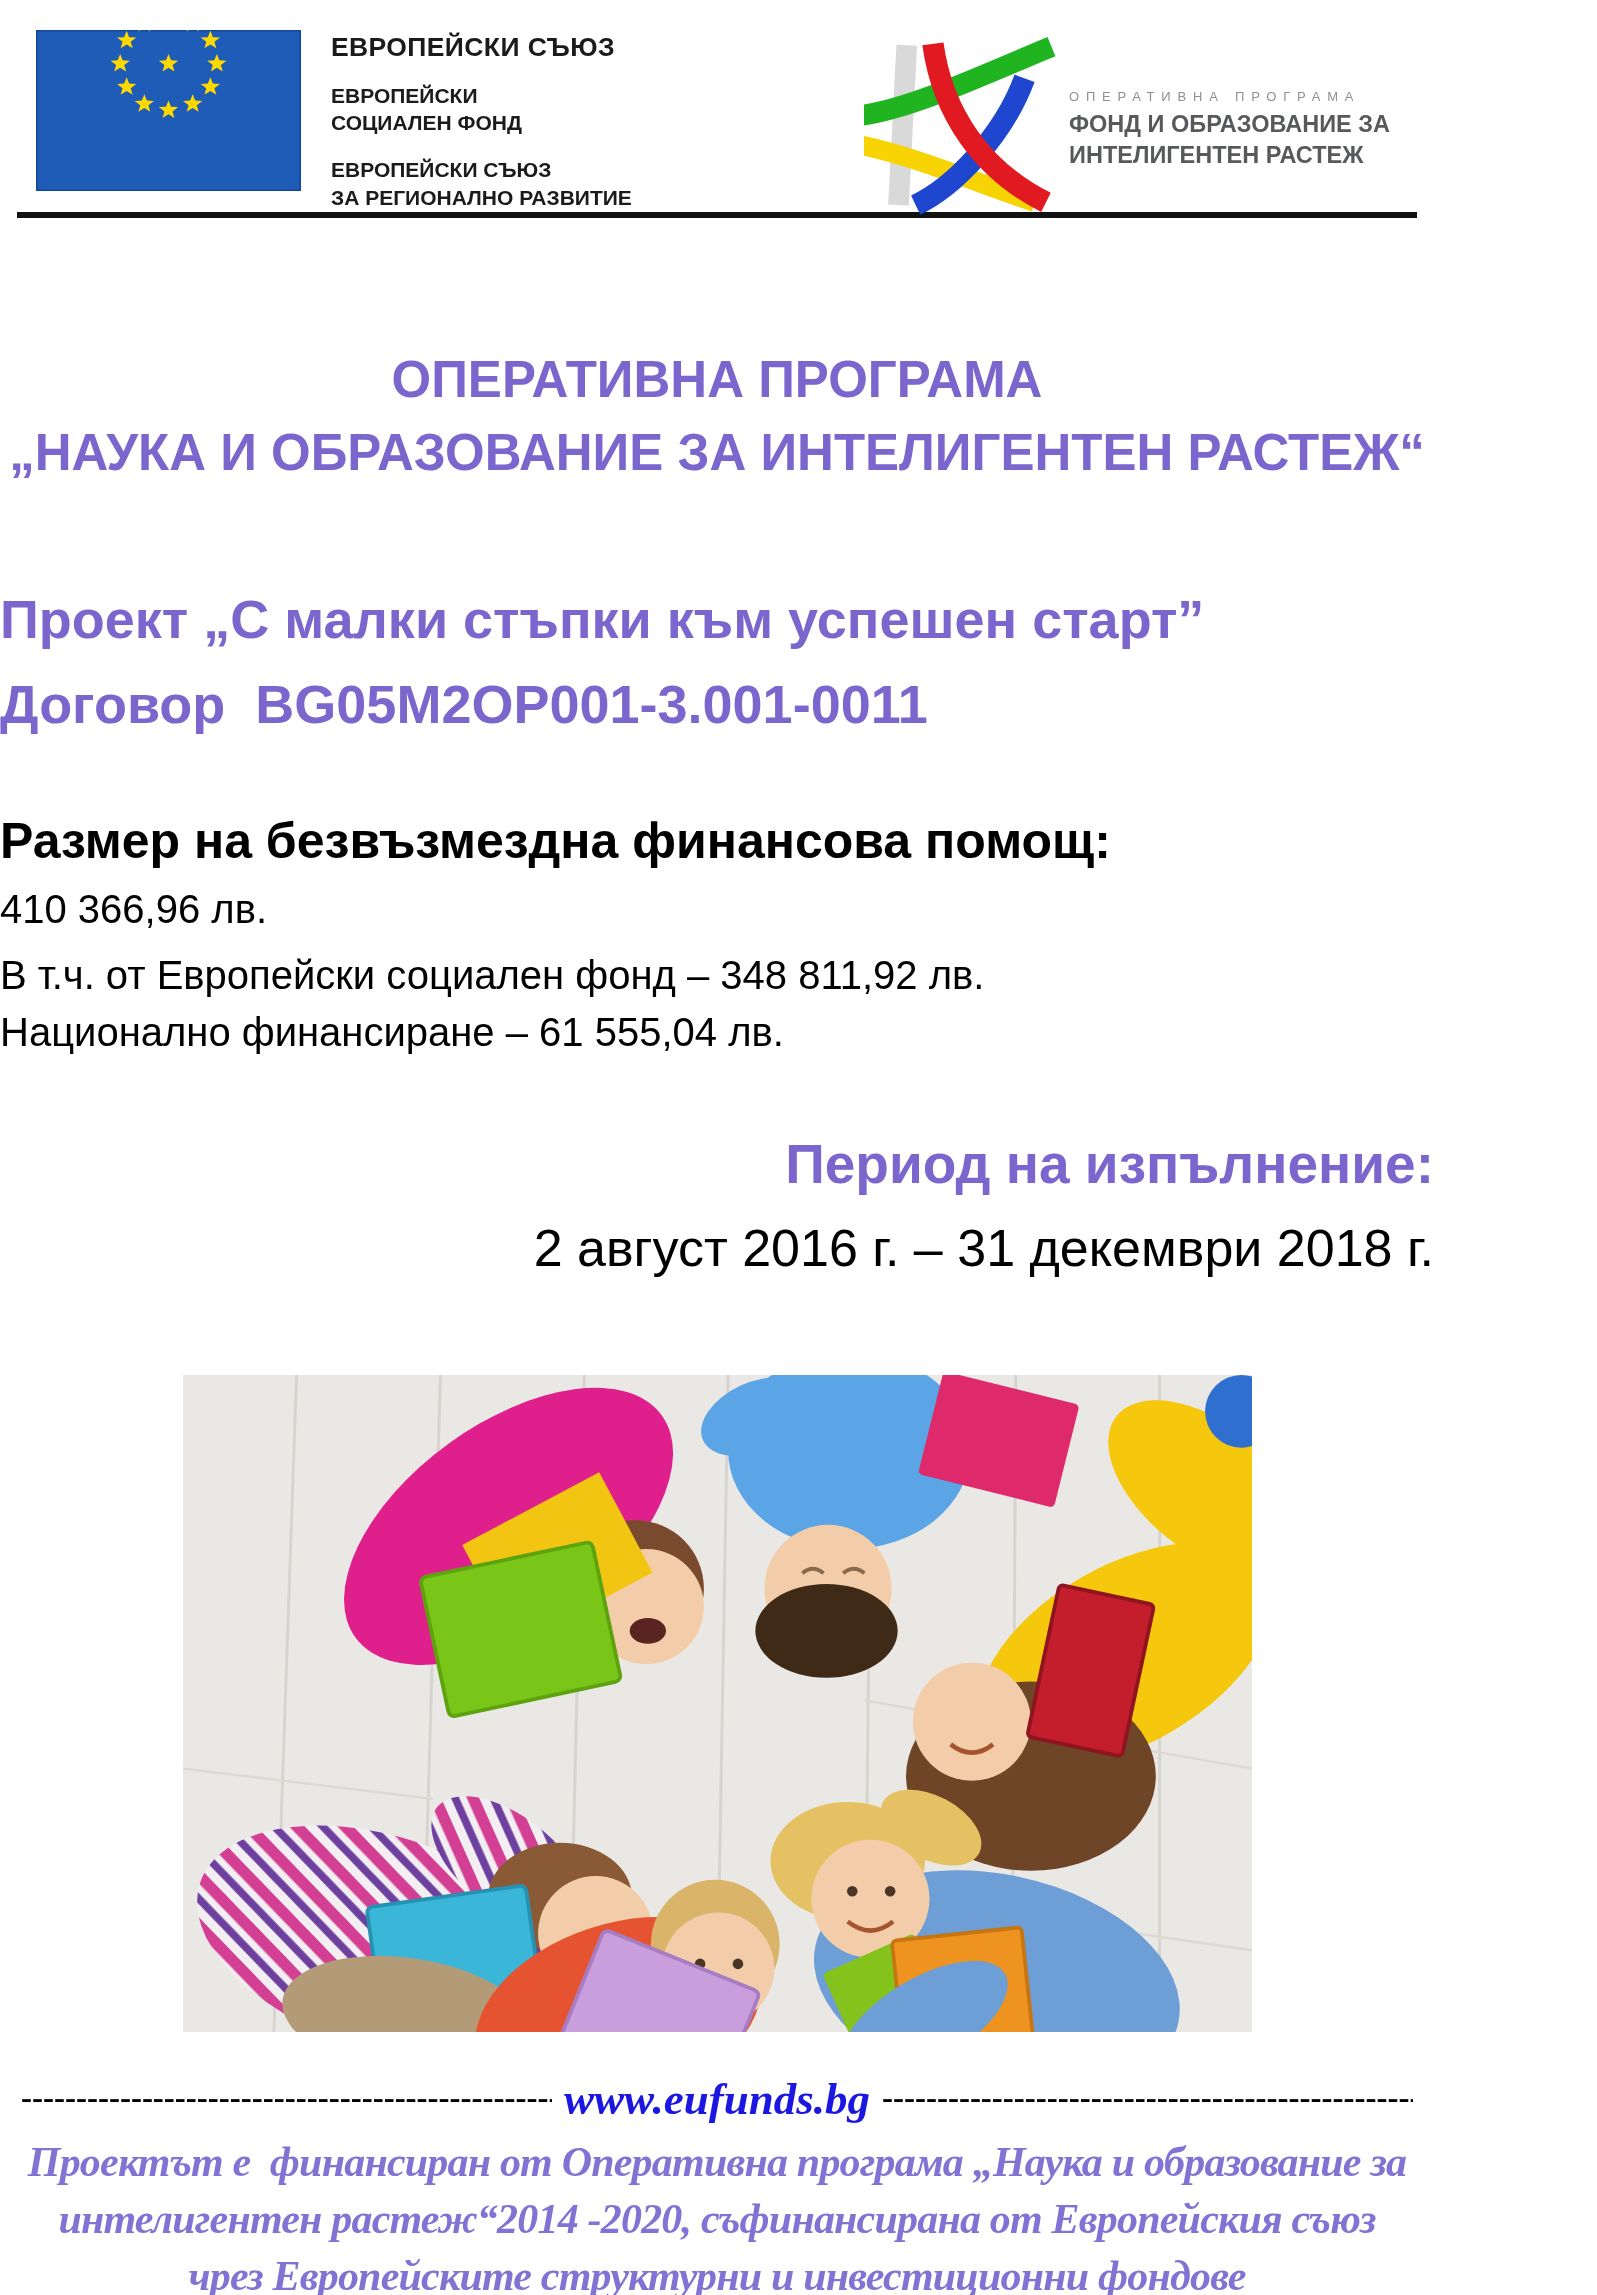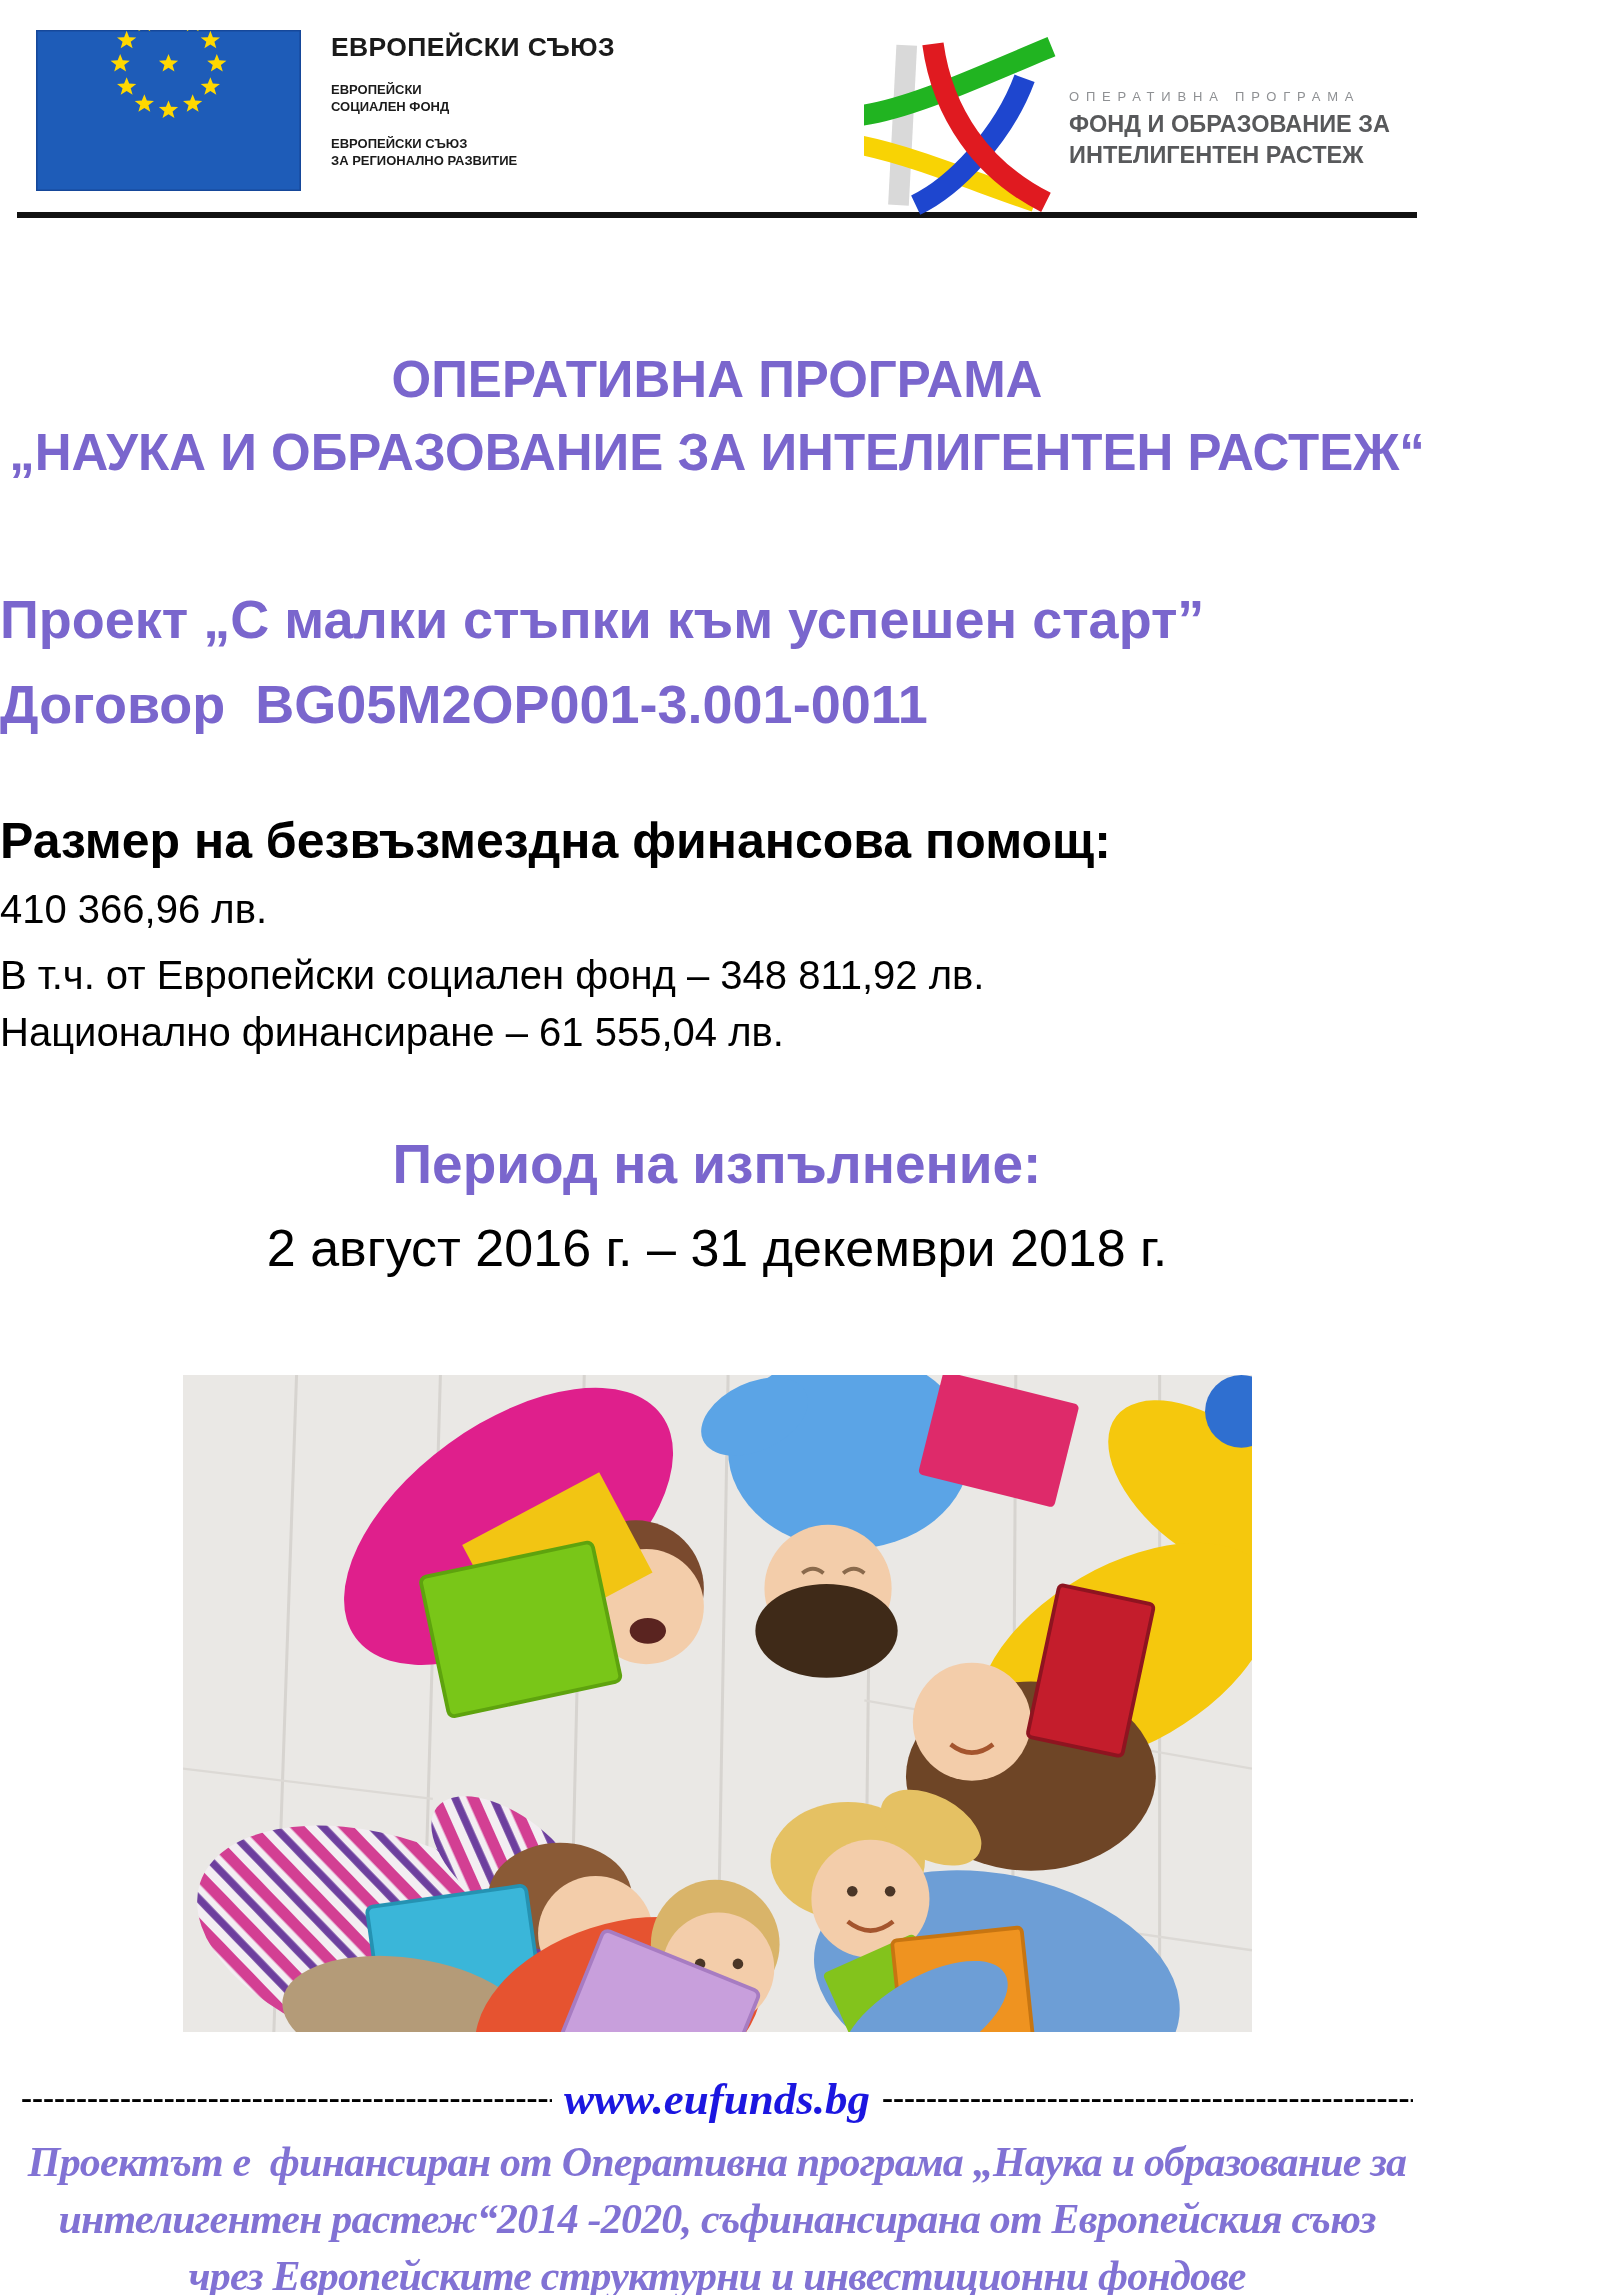--- a/index.html
+++ b/index.html
@@ -5,40 +5,40 @@
   html,body{margin:0;padding:0;background:#ffffff;}
   .page{position:relative;width:1434px;height:2295px;background:#ffffff;overflow:hidden;
         font-family:"Liberation Sans",sans-serif;color:#000;}
   
   .hdr{display:flex;justify-content:space-between;align-items:flex-start;
        padding:30px 44px 0 36px;height:182px;}
   .eu-logo{display:flex;}
   .eu-flag{width:265px;height:161px;flex:0 0 auto;}
   .eu-text{margin-left:30px;padding-top:1.5px;}
   .eu-title{font-size:26.5px;font-weight:bold;color:#1b1b1b;letter-spacing:0.4px;}
-  .eu-fund{font-size:13px;font-weight:bold;color:#1b1b1b;line-height:1.3;margin-top:19.7px;}
+  .eu-fund{font-size:21px;font-weight:bold;color:#1b1b1b;line-height:1.3;margin-top:19.7px;}
   .eu-fund div{white-space:nowrap;}
   .op-logo{display:flex;}
   .op-ribbons{width:193px;height:189px;flex:0 0 auto;}
   .op-text{margin-left:12px;padding-top:59px;}
   .op-kicker{font-size:13px;letter-spacing:6.8px;color:#8e9093;white-space:nowrap;}
   .op-name{font-size:23.5px;font-weight:bold;color:#58595b;line-height:1.35;margin-top:4.5px;white-space:nowrap;}
   .rule{border:0;border-top:6px solid #121212;margin:0 16.7px;}
   
   .program{margin-top:135px;text-align:center;font-weight:bold;color:#7a66cd;
            font-size:51px;line-height:1.05;}
   .program .l2{margin-top:19.7px;}
   .project{margin-top:111px;font-weight:bold;color:#7a66cd;font-size:54px;line-height:1.05;}
   .project .l2{margin-top:29px;white-space:pre;}
   .grant{margin-top:79px;}
   .g-title{font-size:50px;font-weight:bold;}
   .g-total{font-size:40px;margin-top:16.7px;}
   .g-esf{font-size:40px;margin-top:21px;}
   .g-nat{font-size:40px;margin-top:12px;}
-  .period{margin-top:77px;text-align:center;}
+  .period{margin-top:77px;text-align:right;}
   .p-title{font-size:55px;font-weight:bold;color:#7a66cd;}
   .p-value{font-size:52px;margin-top:22px;color:#000;}
   
   .photo{display:block;width:1069px;height:657px;margin:97px auto 0 auto;}
   
   .funds-line{display:flex;align-items:center;margin:41px 21px 0 21px;}
   .dash{flex:1;overflow:hidden;white-space:nowrap;font-family:"Liberation Serif",serif;
         font-weight:bold;font-size:33px;color:#000;}
   .dash.l{text-align:right;}
   .dash.r{text-align:left;}

